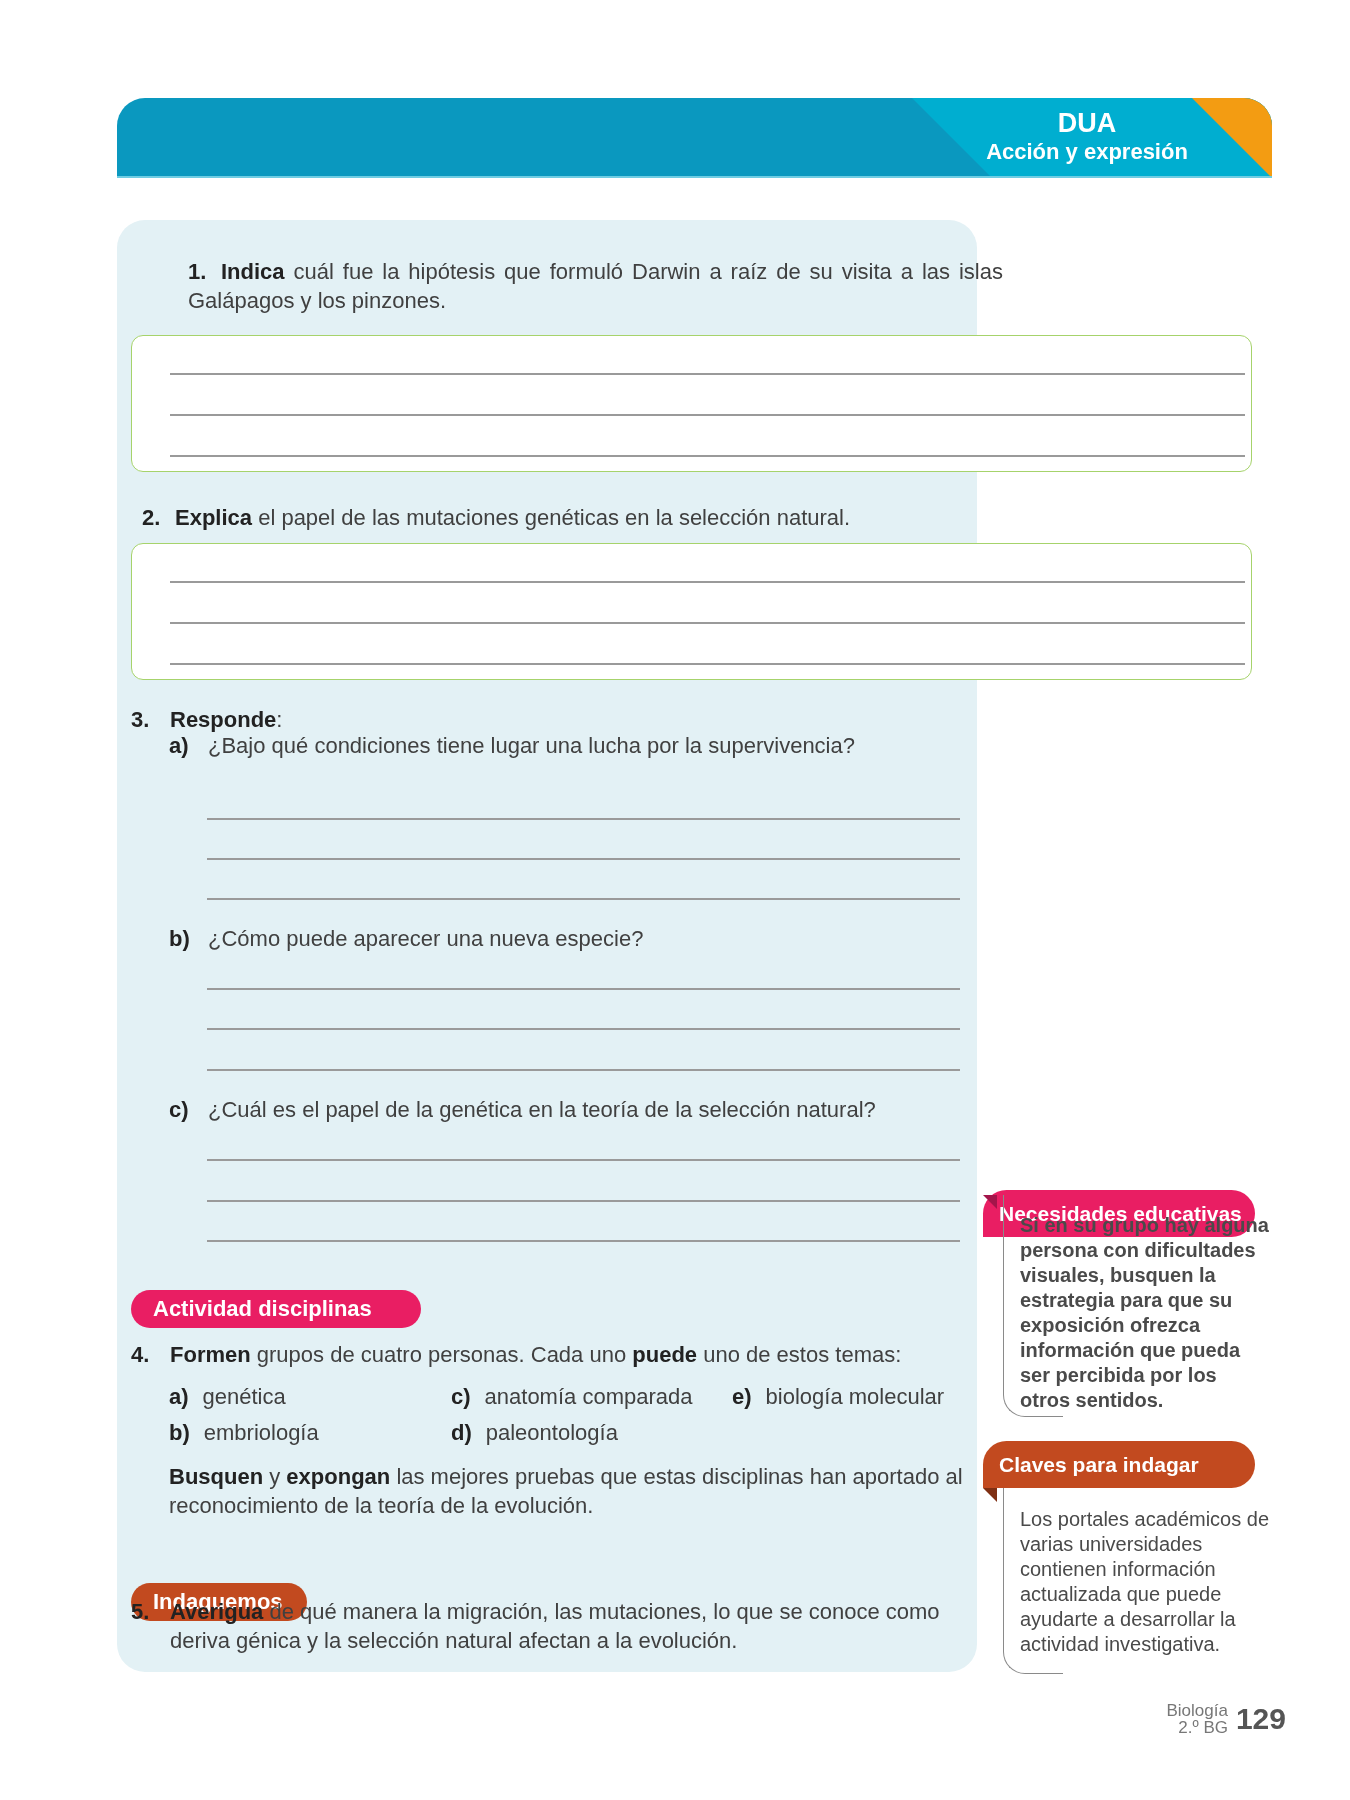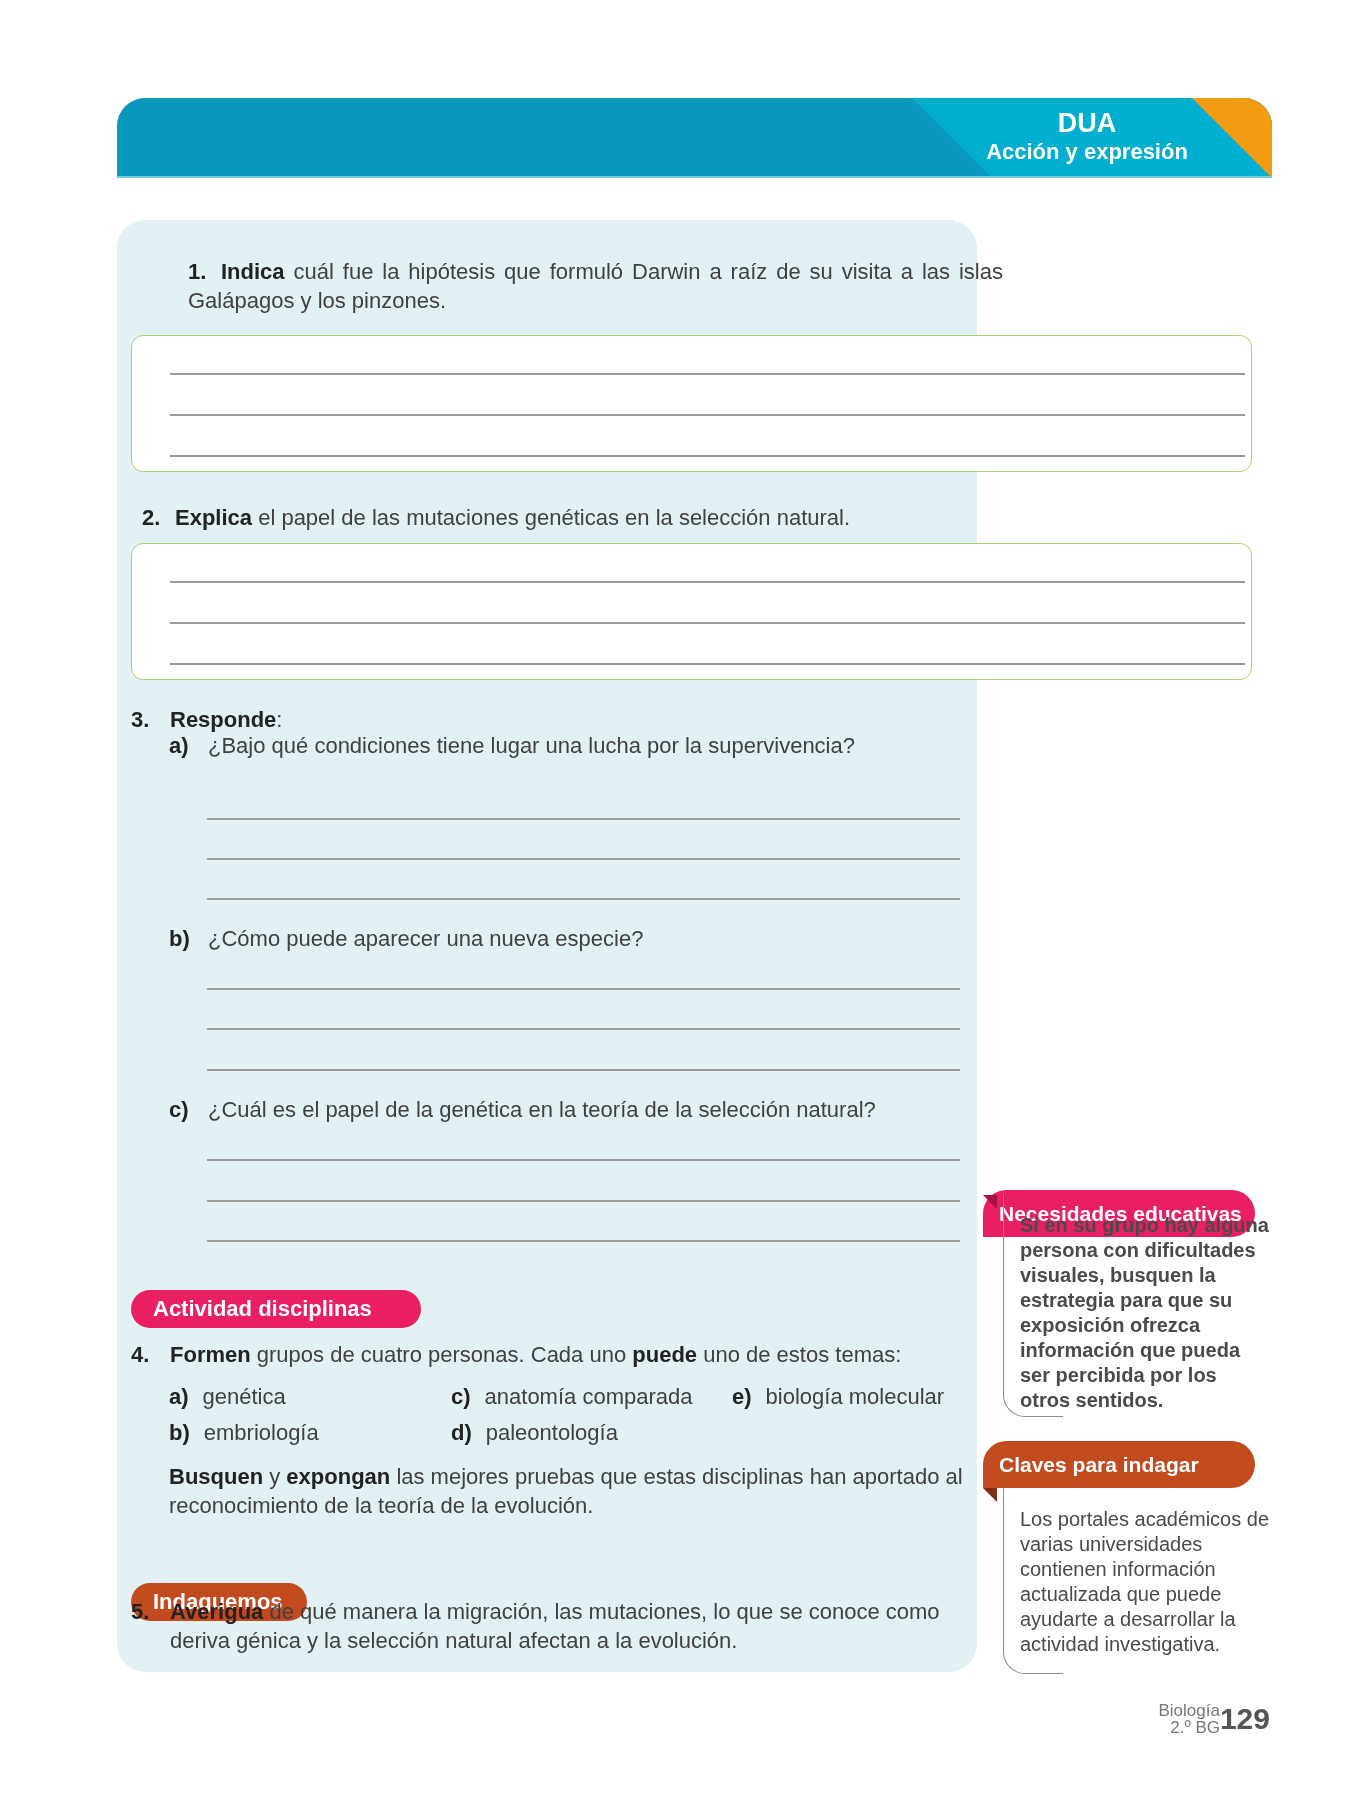--- a/index.html
+++ b/index.html
@@ -38,21 +38,21 @@
   
   .side-tab { position: absolute; left: 983px; width: 272px; height: 47px; border-radius: 0 24px 24px 0; color: #fff; font-weight: bold; font-size: 21px; line-height: 47px; padding-left: 16px; }
   .side-tab.pink { background: #e91e63; border-radius: 24px 24px 24px 0; }
   .side-tab.rust { background: #c24a1f; border-radius: 24px 24px 24px 0; }
   .fold { position: absolute; left: 983px; width: 14px; height: 14px; clip-path: polygon(0 0, 100% 0, 100% 100%); }
   .fold.pink { background: #a3154a; }
   .fold.rust { background: #7f2f13; }
   .side-body { position: absolute; left: 1003px; width: 2px; border-left: 1.5px solid #8a8a8a; border-bottom: 1.5px solid #8a8a8a; border-bottom-left-radius: 22px; }
   .side-text { position: absolute; left: 1020px; width: 250px; font-size: 20px; line-height: 25px; color: #4a4a4a; }
 
-  .footer { position: absolute; right: 80px; top: 1702px; display: flex; align-items: flex-end; }
+  .footer { position: absolute; right: 64px; top: 1702px; display: flex; align-items: flex-end; gap: 8px; }
   .footer .sub { text-align: right; font-size: 17px; line-height: 17px; color: #777; }
   .footer .page { font-size: 30px; font-weight: bold; color: #555; }
 </style>
 </head>
 <body>
 
 <div class="header">
   <div class="light"></div>
   <div class="orange"></div>
   <div class="dua">

